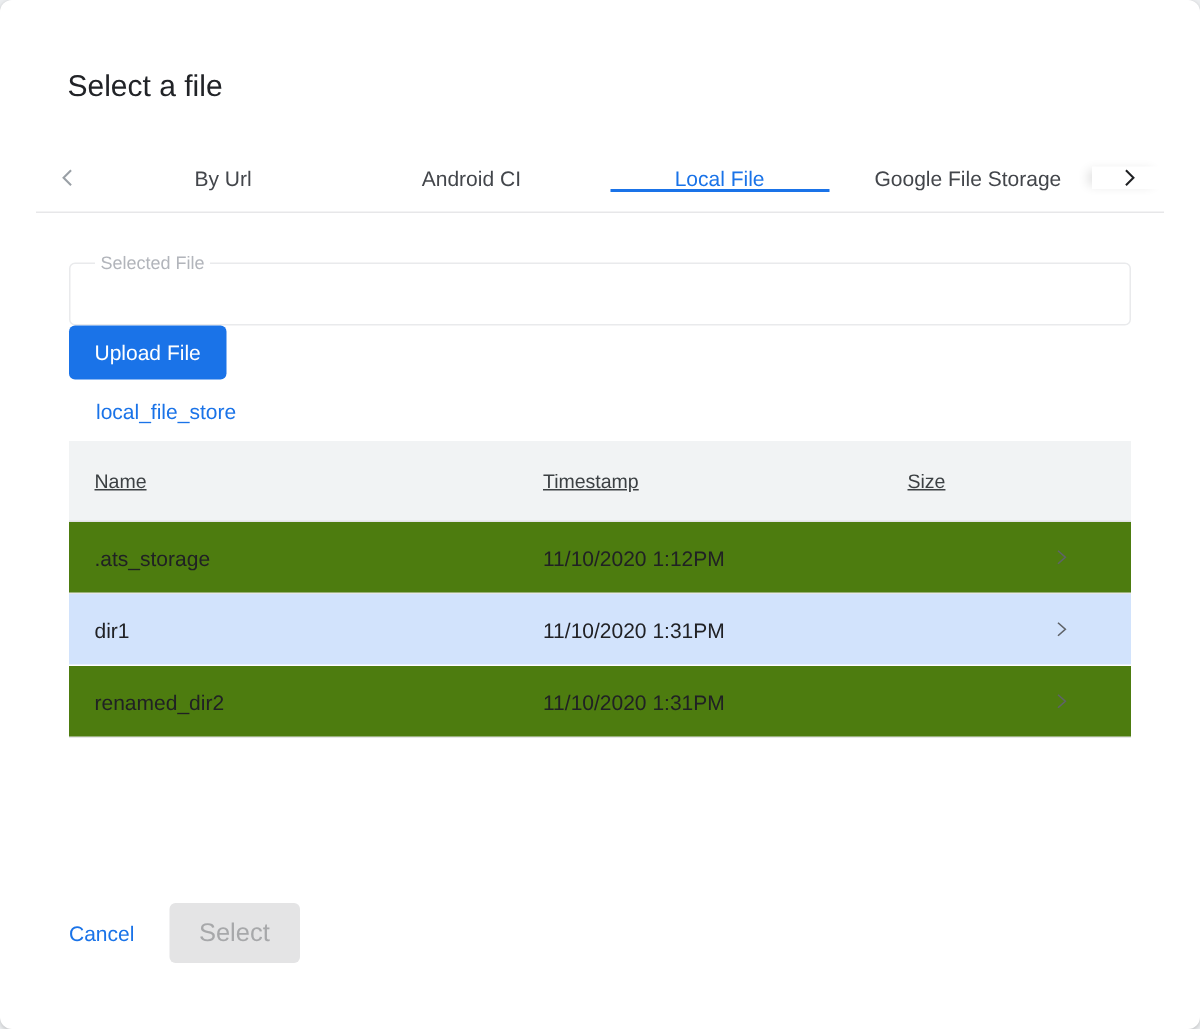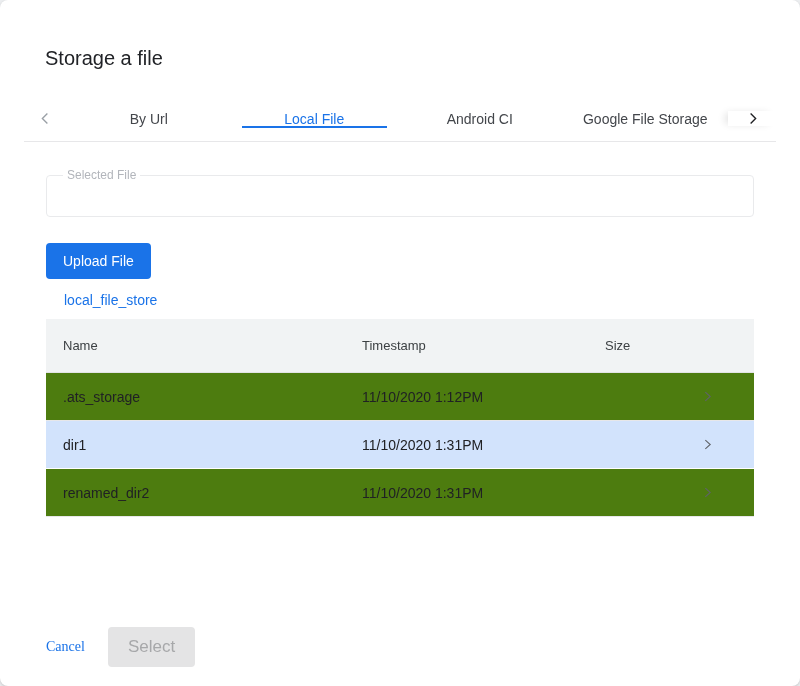--- a/index.html
+++ b/index.html
@@ -80,21 +80,20 @@
     color: #b2b5bb;
     margin-top: 44px;
   }
   .outlined-field input {
     border: none; outline: none; background: transparent;
     width: 100%; height: 22px;
     font-size: 14px; color: #202124; padding: 0;
     font-family: inherit;
   }
   .upload-btn {
-    margin-top: 26px;
     display: inline-block;
     background: var(--accent, #1a73e8);
     color: #ffffff;
     font-size: 14px;
     font-family: inherit;
     border: none; border-radius: 4px;
     padding: 10px 17px;
     cursor: pointer;
   }
   .store-link {
@@ -112,77 +111,78 @@
     grid-template-columns: 299px 243px 1fr 24px;
     align-items: center;
     padding: 0 40px 0 17px;
   }
   .t-head {
     height: 54px;
     background: var(--table-header-bg, #f1f3f4);
     border-bottom: 1px solid #e2e3e5;
     font-size: 13px;
     color: #3c4043;
+    text-decoration: underline;
   }
   .t-body-row {
     height: 48px;
     border-bottom: 1px solid #e7e7e9;
     font-size: 14px;
     color: #202124;
     cursor: pointer;
     background: #4d7c0f;
   }
   .t-body-row.active { background: var(--selected-row-bg, #d2e3fc); border-bottom-color: #ffffff; }
   .cell-chevron { display: flex; justify-content: flex-end; align-items: center; }
   
   .footer {
     margin-top: 110px;
     display: flex; align-items: center;
   }
   .cancel-btn {
     background: transparent; border: none; padding: 0;
     color: var(--accent, #1a73e8);
-    font-size: 14px; font-family: Liberation Serif, serif;
+    font-size: 14px; font-family: Liberation Sans, sans-serif;
     cursor: pointer;
   }
   .select-btn {
     margin-left: 23px;
     background: #e4e4e5;
     color: #a7a8aa;
     border: none; border-radius: 4px;
     font-size: 17px; font-family: inherit;
     padding: 10px 20px;
     cursor: default;
   }
   .icon { display: inline-flex; line-height: 0; }
 </style>
 </head>
 <body>
 
 <div class="dialog">
 
-  <h1 class="dialog-title">Storage a file</h1>
+  <h1 class="dialog-title">Select a file</h1>
 
   <div class="tab-bar">
     <button class="tab-scroll-btn">
       <span class="icon">
         <svg width="15" height="15" viewBox="0 0 24 24">
             <path d="M15 4 L7 12 L15 20" fill="none" stroke="#9aa0a6" stroke-width="2.2"></path>
           </svg>
       </span>
     </button>
     <div class="tabs">
       <div class="tab">
         <span>By Url</span>
       </div>
+      <div class="tab">
+        <span>Android CI</span>
+      </div>
       <div class="tab active">
         <span>Local File</span>
-      </div>
-      <div class="tab">
-        <span>Android CI</span>
       </div>
       <div class="tab">
         <span>Google File Storage</span>
       </div>
     </div>
     <button class="tab-scroll-btn right">
       <span class="icon">
         <svg width="15" height="15" viewBox="0 0 24 24">
             <path d="M9 4 L17 12 L9 20" fill="none" stroke="#202124" stroke-width="2.2"></path>
           </svg>

